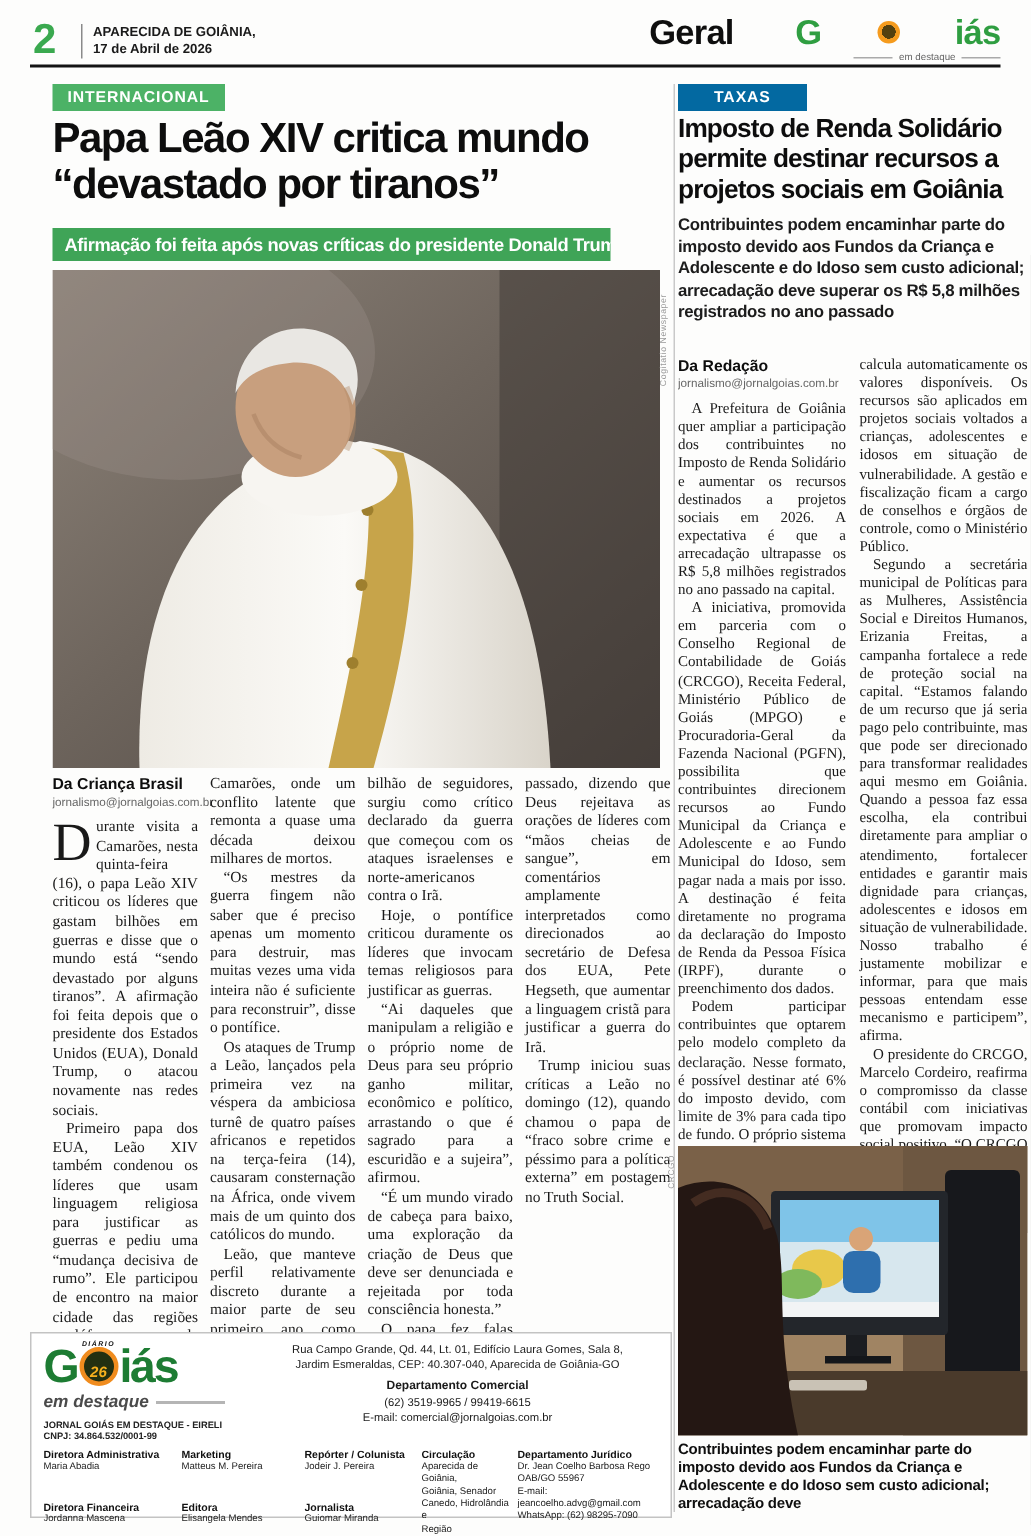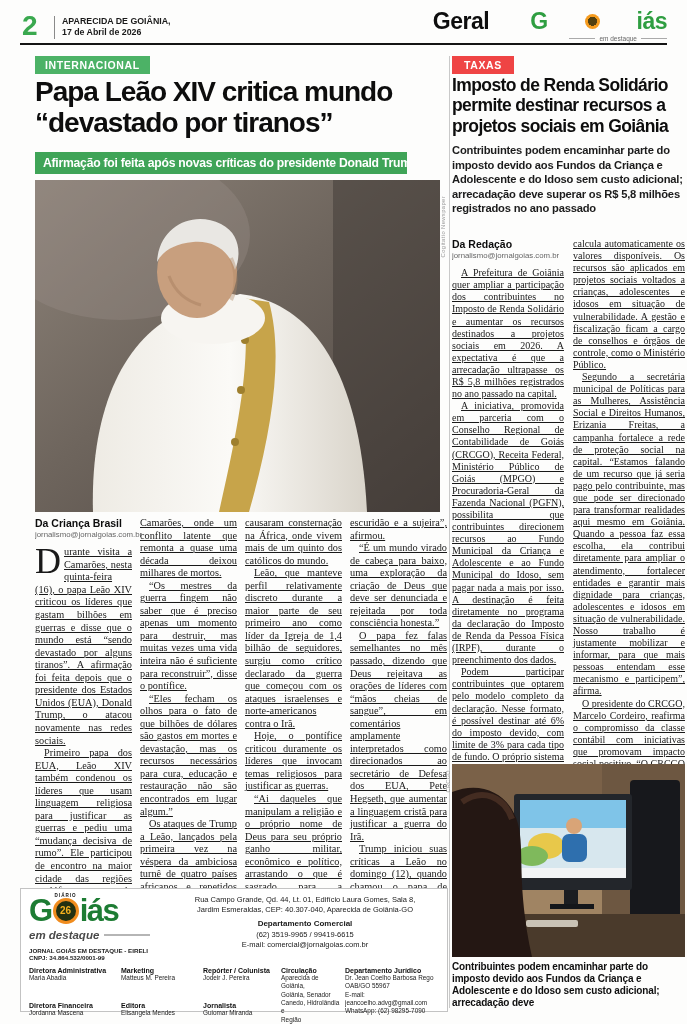--- a/index.html
+++ b/index.html
@@ -14,21 +14,21 @@
   .geral { color:#0e0e0e; margin-right:5px; }
   .gg { color:#2f9e41; }
   .badge-sm { display:inline-block; width:15px; height:15px; border-radius:50%; background:radial-gradient(circle at 50% 48%, #53400f 0 42%, #f59b1e 43% 100%); margin:0 1px; }
   .hdr-tagline { display:flex; align-items:center; justify-content:flex-end; gap:4px; font-size:6.5px; color:#666; margin-top:2px; }
   .hdr-tagline .ln { height:1px; background:#aaa; width:26px; }
   .hdr-rule { position:absolute; left:20px; right:20px; top:43px; height:2px; background:#141414; }
 
   
   .tag { position:absolute; top:56px; color:#fff; font-weight:bold; font-size:10.5px; letter-spacing:0.6px; padding:3px 10px; }
   .tag-left { left:35px; background:#4cb266; }
-  .tag-right { left:452px; background:#ef4444; padding:3px 12px; }
+  .tag-right { left:452px; background:#0369a1; padding:3px 24px; }
   .headline-left { position:absolute; left:35px; top:76px; width:412px; font-size:28px; font-weight:bold; letter-spacing:-1px; line-height:1.12; color:#0d0d0d; white-space:pre-line; }
   .subtitle-bar { position:absolute; left:35px; top:152px; width:372px; background:#3fa457; color:#fff; font-weight:bold; font-size:12.2px; letter-spacing:-0.25px; padding:4px 8px; white-space:nowrap; overflow:hidden; }
   .headline-right { position:absolute; left:452px; top:75px; width:235px; font-size:17.5px; font-weight:bold; letter-spacing:-0.6px; line-height:1.16; color:#0d0d0d; white-space:pre-line; }
   .lead-right { position:absolute; left:452px; top:143px; width:233px; font-size:11.2px; font-weight:bold; line-height:1.3; letter-spacing:-0.2px; color:#1c1c1c; }
 
   
   .photo-left { position:absolute; left:35px; top:180px; width:405px; height:332px; }
   .photo-left svg, .photo-right svg { display:block; width:100%; height:100%; }
   .photo-credit-left { position:absolute; left:440px; top:196px; font-size:5.8px; color:#999; writing-mode:vertical-rl; transform:rotate(180deg); letter-spacing:0.4px; }
   .photo-right { position:absolute; left:452px; top:764px; width:233px; height:193px; }
@@ -36,32 +36,32 @@
   .caption-right { position:absolute; left:452px; top:961px; width:234px; font-size:10px; font-weight:bold; line-height:1.2; letter-spacing:-0.15px; color:#0f0f0f; }
 
   
   .body-left { position:absolute; left:35px; top:517px; width:412px; height:392px; column-count:4; column-gap:8px; column-fill:auto; overflow:hidden;
     font-family:"Liberation Serif", serif; font-size:10.3px; line-height:1.22; text-align:justify; color:#191919; }
   .body-right { position:absolute; left:452px; top:217px; width:233px; height:536px; column-count:2; column-gap:9px; column-fill:auto; overflow:hidden;
     font-family:"Liberation Serif", serif; font-size:10px; line-height:1.21; text-align:justify; color:#191919;margin-top:21px; }
   .byline { font-family:"Liberation Sans", sans-serif; margin-bottom:7px; }
   .byline-name { font-weight:bold; font-size:10.5px; color:#0d0d0d; }
   .byline-email { font-size:7.8px; color:#666; }
-  .body-left p, .body-right p { margin:0; text-indent:9px;text-decoration:underline; }
+  .body-left p, .body-right p { margin:0; text-indent:9px; }
   p.p-first { text-indent:0; }
   p.p-first::first-letter { float:left; font-size:36px; line-height:28px; padding:1px 3px 0 0; }
 
   .divider-v { position:absolute; left:449px; top:56px; height:952px; width:1px; background:#c9c9c9; }
 
   
   .masthead { position:absolute; left:20px; top:888px; width:428px; height:124px; border:1px solid #c3c3c3; background:#fff; padding:6px 8px 3px; }
   .mh-top { display:flex; }
   .mh-logo-wrap { width:142px; }
   .flogo { display:flex; align-items:center; font-size:31px; font-weight:bold; color:#1d7c33; letter-spacing:-1.5px; line-height:1; }
-  .fbadge { position:relative; width:26px; height:26px; border-radius:50%; background:#233011; border:3.5px solid #f08c1e; display:flex; align-items:center; justify-content:center; margin:0 1px; }
+  .fbadge { position:relative; width:26px; height:26px; border-radius:50%; background:#233011; border:3.5px solid #f08c1e; display:flex; align-items:flex-end; justify-content:center; margin:0 1px;font-style:italic; }
   .f26 { font-size:10px; font-weight:bold; color:#f5b01e; letter-spacing:0; }
   .fdiario { position:absolute; top:-7px; left:50%; transform:translateX(-50%); font-size:4.6px; font-weight:bold; color:#111; letter-spacing:1px; }
   .ftagline { display:flex; align-items:center; gap:5px; font-size:11.5px; font-weight:bold; font-style:italic; color:#4a4a4a; margin-top:3px; }
   .ftagline .ln { width:46px; height:2px; background:#b5b5b5; }
   .mh-company { font-size:6.2px; font-weight:bold; margin-top:6px; color:#222; }
   .mh-cnpj { font-size:6.2px; font-weight:bold; color:#222; }
   .mh-center { flex:1; text-align:center; font-size:7.5px; line-height:1.35; color:#1a1a1a; }
   .mh-center .b { font-weight:bold; font-size:8px; }
   .mh-gap { height:4px; }
   .pre { white-space:pre-line; }
@@ -135,21 +135,20 @@
   <div class="photo-credit-left">Cogitatio Newspaper</div>
 
   <div class="body-left">
     <div class="byline">
       <div class="byline-name">Da Criança Brasil</div>
       <div class="byline-email">jornalismo@jornalgoias.com.br</div>
     </div>
     <p class="p-first">Durante visita a Camarões, nesta quinta-feira (16), o papa Leão XIV criticou os líderes que gastam bilhões em guerras e disse que o mundo está “sendo devastado por alguns tiranos”. A afirmação foi feita depois que o presidente dos Estados Unidos (EUA), Donald Trump, o atacou novamente nas redes sociais.</p>
     <p>Primeiro papa dos EUA, Leão XIV também condenou os líderes que usam linguagem religiosa para justificar as guerras e pediu uma “mudança decisiva de rumo”. Ele participou de encontro na maior cidade das regiões anglófonas de Camarões, onde um conflito latente que remonta a quase uma década deixou milhares de mortos.</p>
     <p>“Os mestres da guerra fingem não saber que é preciso apenas um momento para destruir, mas muitas vezes uma vida inteira não é suficiente para reconstruir”, disse o pontífice.</p>
-    <p>“Eles fecham os olhos para o fato de que bilhões de dólares são gastos em mortes e devastação, mas os recursos necessários para cura, educação e restauração não são encontrados em lugar algum.”</p>
     <p>Os ataques de Trump a Leão, lançados pela primeira vez na véspera da ambiciosa turnê de quatro países africanos e repetidos na terça-feira (14), causaram consternação na África, onde vivem mais de um quinto dos católicos do mundo.</p>
     <p>Leão, que manteve perfil relativamente discreto durante a maior parte de seu primeiro ano como líder da Igreja de 1,4 bilhão de seguidores, surgiu como crítico declarado da guerra que começou com os ataques israelenses e norte-americanos contra o Irã.</p>
     <p>Hoje, o pontífice criticou duramente os líderes que invocam temas religiosos para justificar as guerras.</p>
     <p>“Ai daqueles que manipulam a religião e o próprio nome de Deus para seu próprio ganho militar, econômico e político, arrastando o que é sagrado para a escuridão e a sujeira”, afirmou.</p>
     <p>“É um mundo virado de cabeça para baixo, uma exploração da criação de Deus que deve ser denunciada e rejeitada por toda consciência honesta.”</p>
     <p>O papa fez falas semelhantes no mês passado, dizendo que Deus rejeitava as orações de líderes com “mãos cheias de sangue”, em comentários amplamente interpretados como direcionados ao secretário de Defesa dos EUA, Pete Hegseth, que aumentar a linguagem cristã para justificar a guerra do Irã.</p>
     <p>Trump iniciou suas críticas a Leão no domingo (12), quando chamou o papa de “fraco sobre crime e péssimo para a política externa” em postagem no Truth Social.</p>
 
   </div>
 

